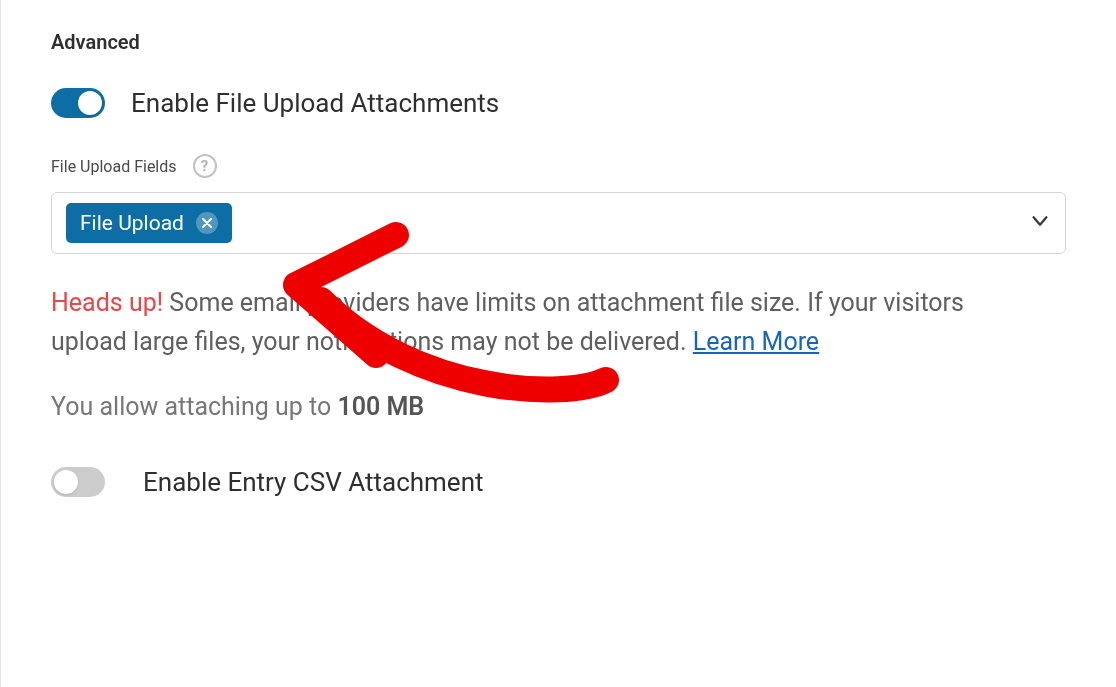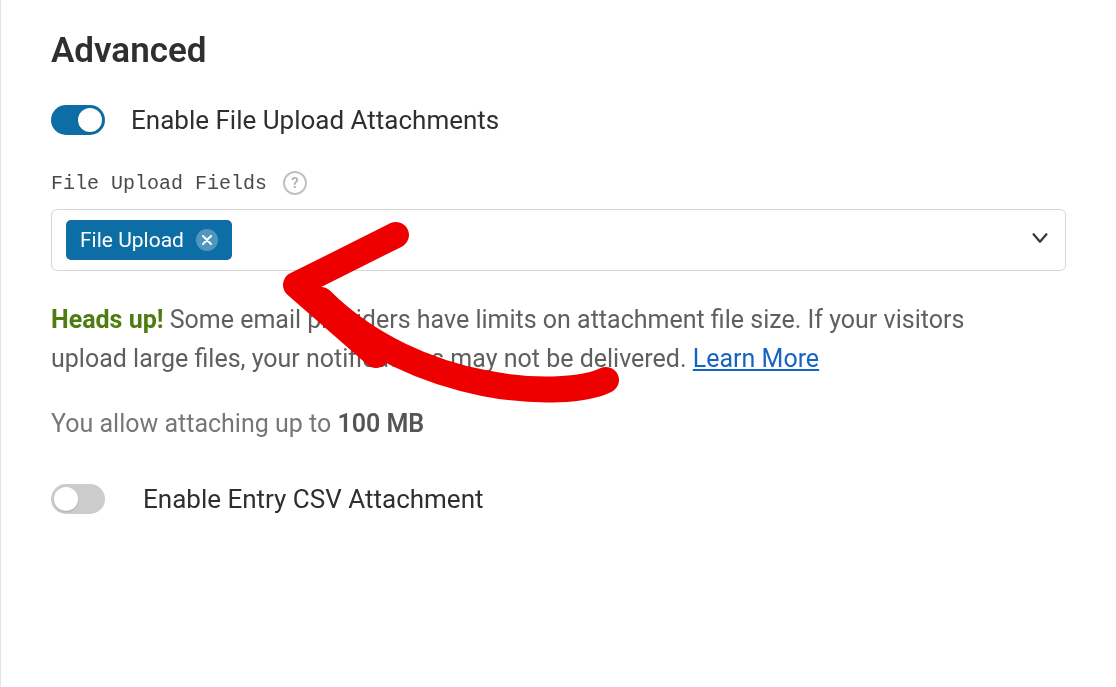--- a/index.html
+++ b/index.html
@@ -14,21 +14,21 @@
       width: 1116px;
       height: 687px;
       overflow: hidden;
       border-left: 1px solid #e5e5e5;
       position: relative;
     }
     .container {
       padding: 30px 50px 30px 50px;
     }
     .section-heading {
-      font-size: 35px;
+      font-size: 20px;
       font-weight: 600;
       color: #2f2f2f;
       margin-bottom: 34px;
     }
     .toggle-row {
       display: flex;
       align-items: center;
       margin-bottom: 36px;
     }
     .toggle-switch {
@@ -64,24 +64,23 @@
     .toggle-label {
       font-size: 26px;
       color: #2f2f2f;
     }
     .field-label-row {
       display: flex;
       align-items: center;
       margin-bottom: 14px;
     }
     .field-label {
-      font-size: 20px;
+      font-size: 16px;
       color: #4a4a4a;
       margin-right: 16px;
-      font-family: Liberation Mono, monospace;
     }
     .help-icon {
       width: 24px;
       height: 24px;
       border-radius: 50%;
       border: 2px solid #c2c2c2;
       color: #b5b5b5;
       display: flex;
       align-items: center;
       justify-content: center;
@@ -137,22 +136,22 @@
       height: 22px;
     }
     .note {
       font-size: 25px;
       line-height: 1.55;
       color: #5f5f5f;
       margin-bottom: 30px;
       max-width: 980px;
     }
     .note .bold {
-      font-weight: 700;
-      color: #4d7c0f;
+      font-weight: 400;
+      color: #ef4444;
     }
     .note a {
       color: #1565c0;
       text-decoration: underline;
     }
     .allow-line {
       font-size: 25px;
       color: #777777;
       margin-bottom: 46px;
     }

